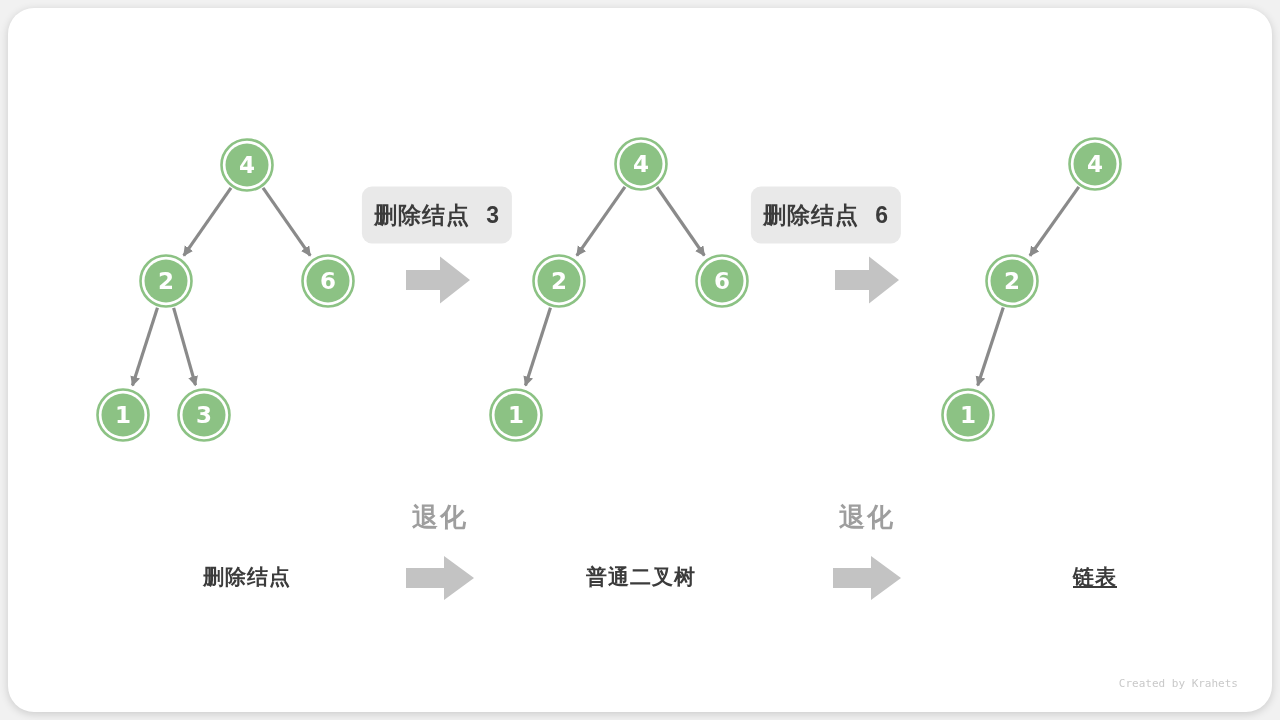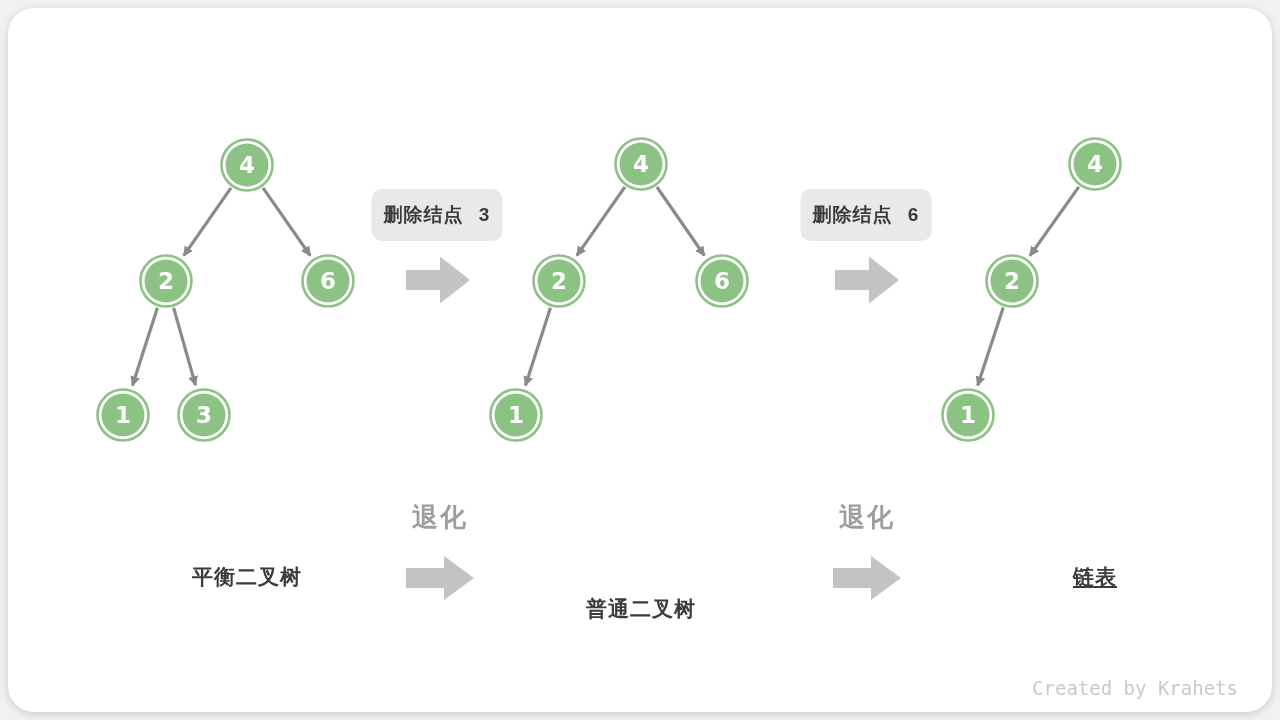--- a/index.html
+++ b/index.html
@@ -16,28 +16,28 @@
   }
   .card{
     position:absolute;left:8px;top:8px;width:1264px;height:704px;
     background:var(--card-bg);border-radius:26px;
     box-shadow:0 2px 8px rgba(0,0,0,0.16);
   }
   #diagram{position:absolute;left:0;top:0;width:1280px;height:720px;}
   .abs{position:absolute;transform:translate(-50%,-50%);white-space:nowrap;}
   .delete-box{
     background:var(--box-bg);color:var(--title);
-    font-size:19px;font-weight:bold;letter-spacing:1px;word-spacing:9px;
+    font-size:23px;font-weight:bold;letter-spacing:1px;word-spacing:9px;
     padding:13px 12px;border-radius:10px;
   }
   .tree-label{color:var(--title);font-size:21px;font-weight:bold;letter-spacing:1px;}
   .degrade-label{color:var(--degrade);font-size:26px;font-weight:bold;letter-spacing:2px;}
   .watermark{
     position:absolute;right:42px;top:677px;color:var(--watermark);
-    font-family:"DejaVu Sans Mono", monospace;font-size:19px;
+    font-family:"DejaVu Sans Mono", monospace;font-size:11px;
   }
 </style>
 </head>
 <body>
 
 <div class="card"></div>
 
 <svg id="diagram" viewBox="0 0 1280 720" xmlns="http://www.w3.org/2000/svg">
     <defs>
       <marker id="ah" markerWidth="12" markerHeight="12" refX="9" refY="5" orient="auto" markerUnits="userSpaceOnUse">
@@ -119,22 +119,22 @@
         <text x="968" y="415" text-anchor="middle" dominant-baseline="central" fill="#ffffff" font-size="23" font-weight="bold" font-family="&quot;DejaVu Sans&quot;, sans-serif">1</text>
       </g>
     </g>
     <polygon points="406,270 440,270 440,256.5 470,280 440,303.5 440,290 406,290" fill="#c3c3c3"></polygon>
     <polygon points="835,270 869,270 869,256.5 899,280 869,303.5 869,290 835,290" fill="#c3c3c3"></polygon>
     <polygon points="406,568 444,568 444,556 474,578 444,600 444,588 406,588" fill="#c3c3c3"></polygon>
     <polygon points="833,568 871,568 871,556 901,578 871,600 871,588 833,588" fill="#c3c3c3"></polygon>
   </svg>
 
 <div class="abs delete-box" style="left: 437px; top: 215px;">删除结点 3</div>
-<div class="abs delete-box" style="left: 866px; top: 215px;">删除结点 6</div>
+<div class="abs delete-box" style="left: 826px; top: 215px;">删除结点 6</div>
 
 <div class="abs degrade-label" style="left: 440px; top: 517px;">退化</div>
 <div class="abs degrade-label" style="left: 867px; top: 517px;">退化</div>
 
-<div class="abs tree-label" style="left: 247px; top: 577px;">平衡二叉树</div>
-<div class="abs tree-label" style="left: 641px; top: 577px; margin-top: 32px;">普通二叉树</div>
+<div class="abs tree-label" style="left: 247px; top: 577px;">删除结点</div>
+<div class="abs tree-label" style="left: 641px; top: 577px;">普通二叉树</div>
 <div class="abs tree-label" style="left: 1095px; top: 577px; text-decoration: underline;">链表</div>
 
 <div class="watermark">Created by Krahets</div>
 
 </body></html>

